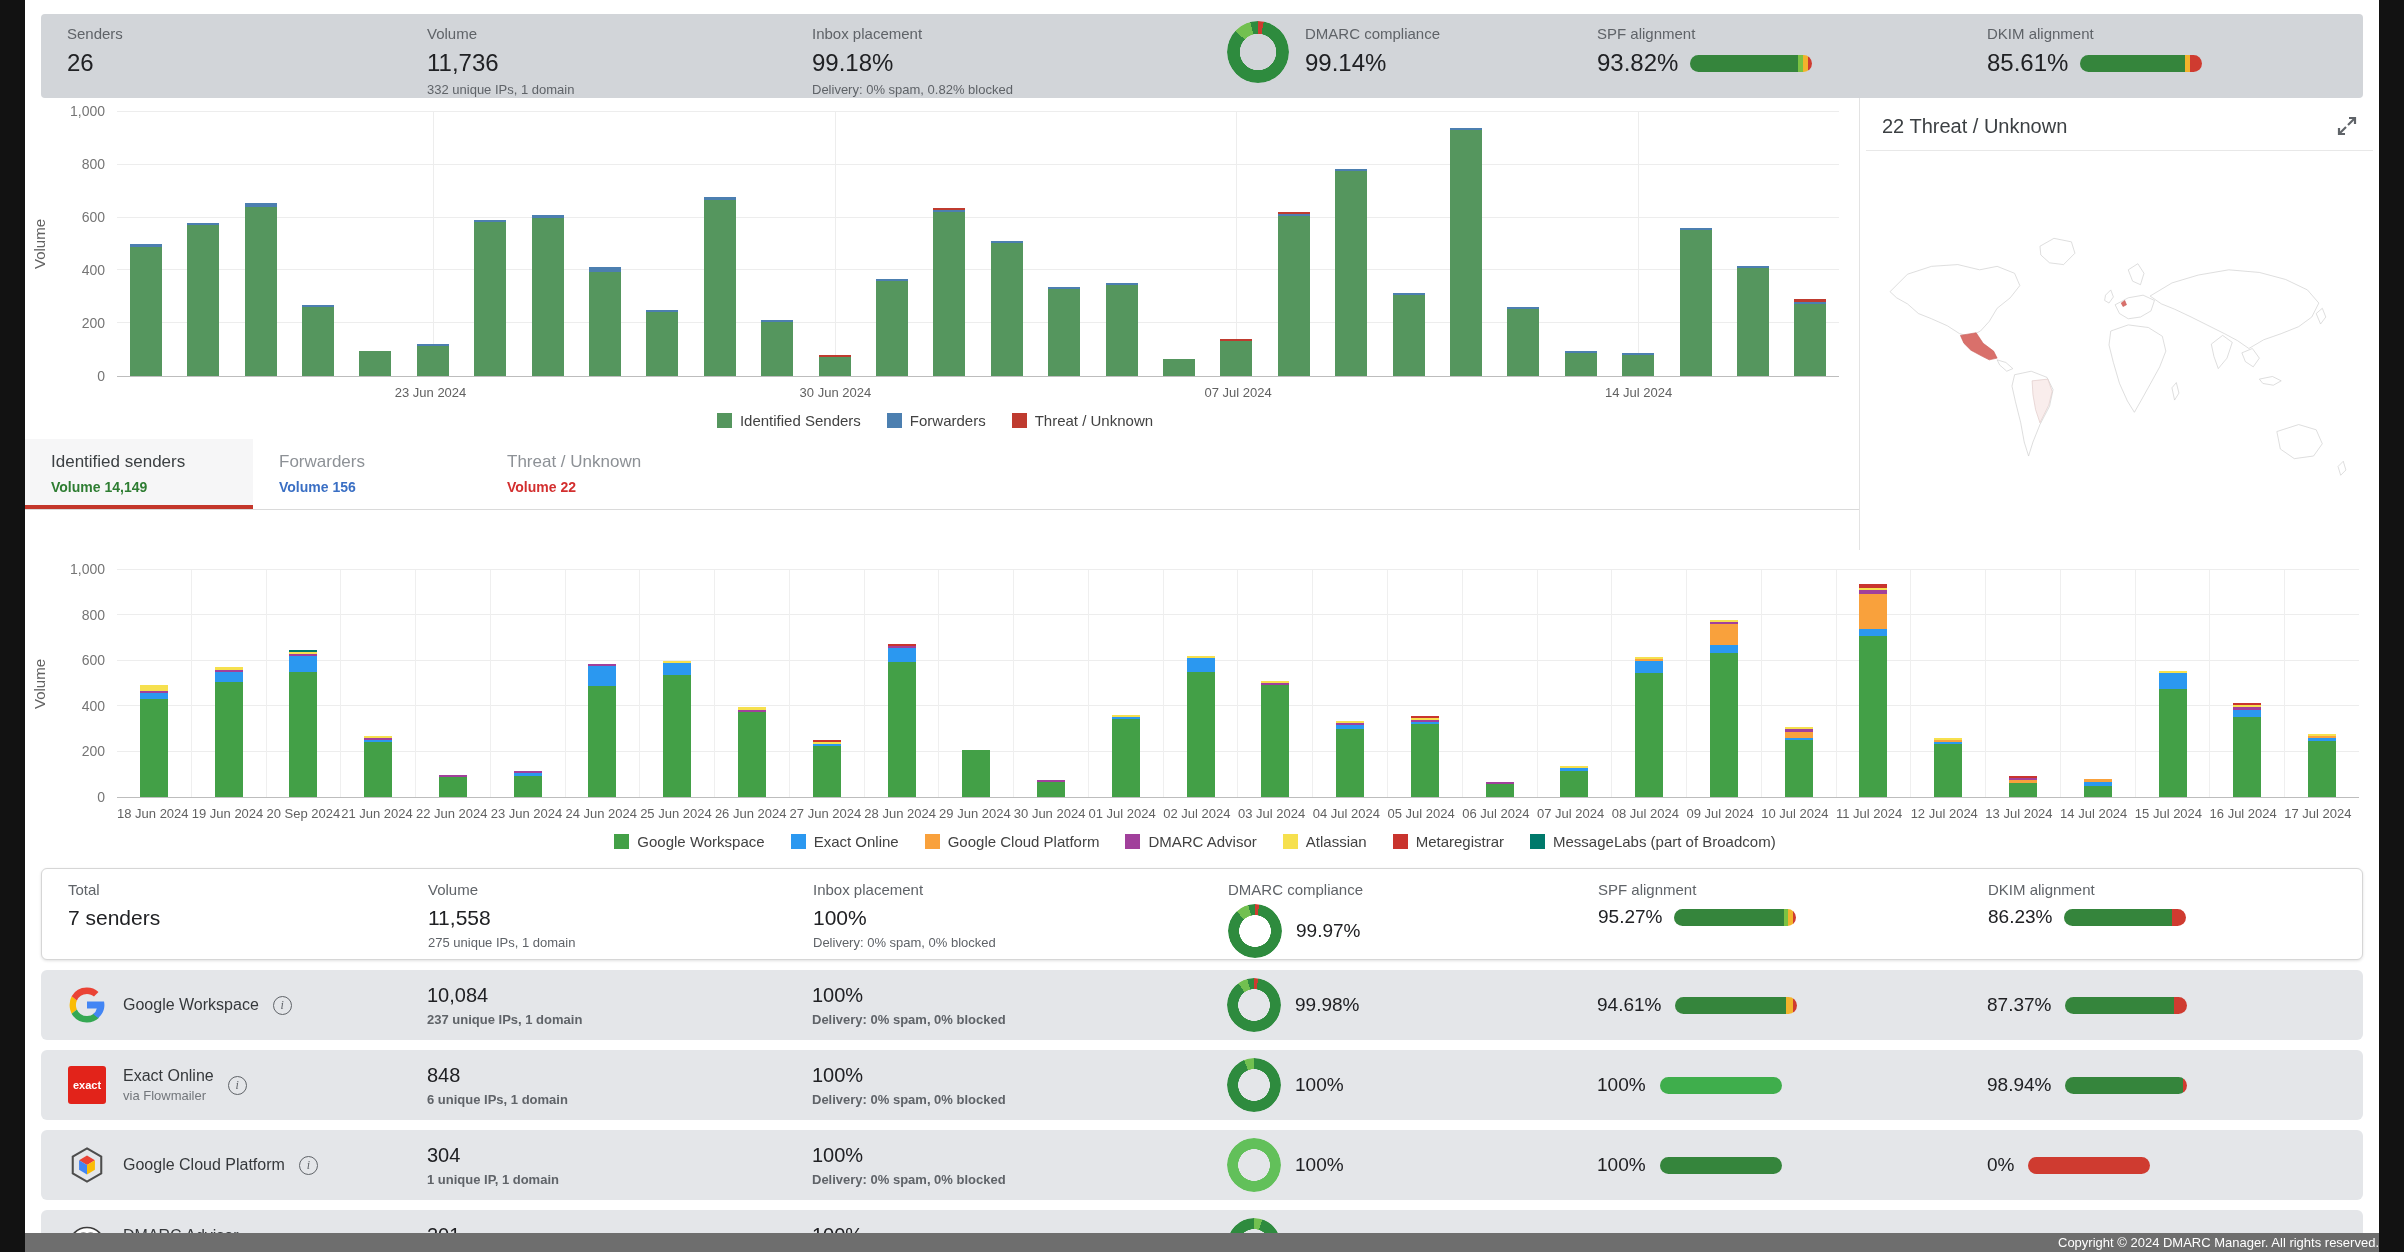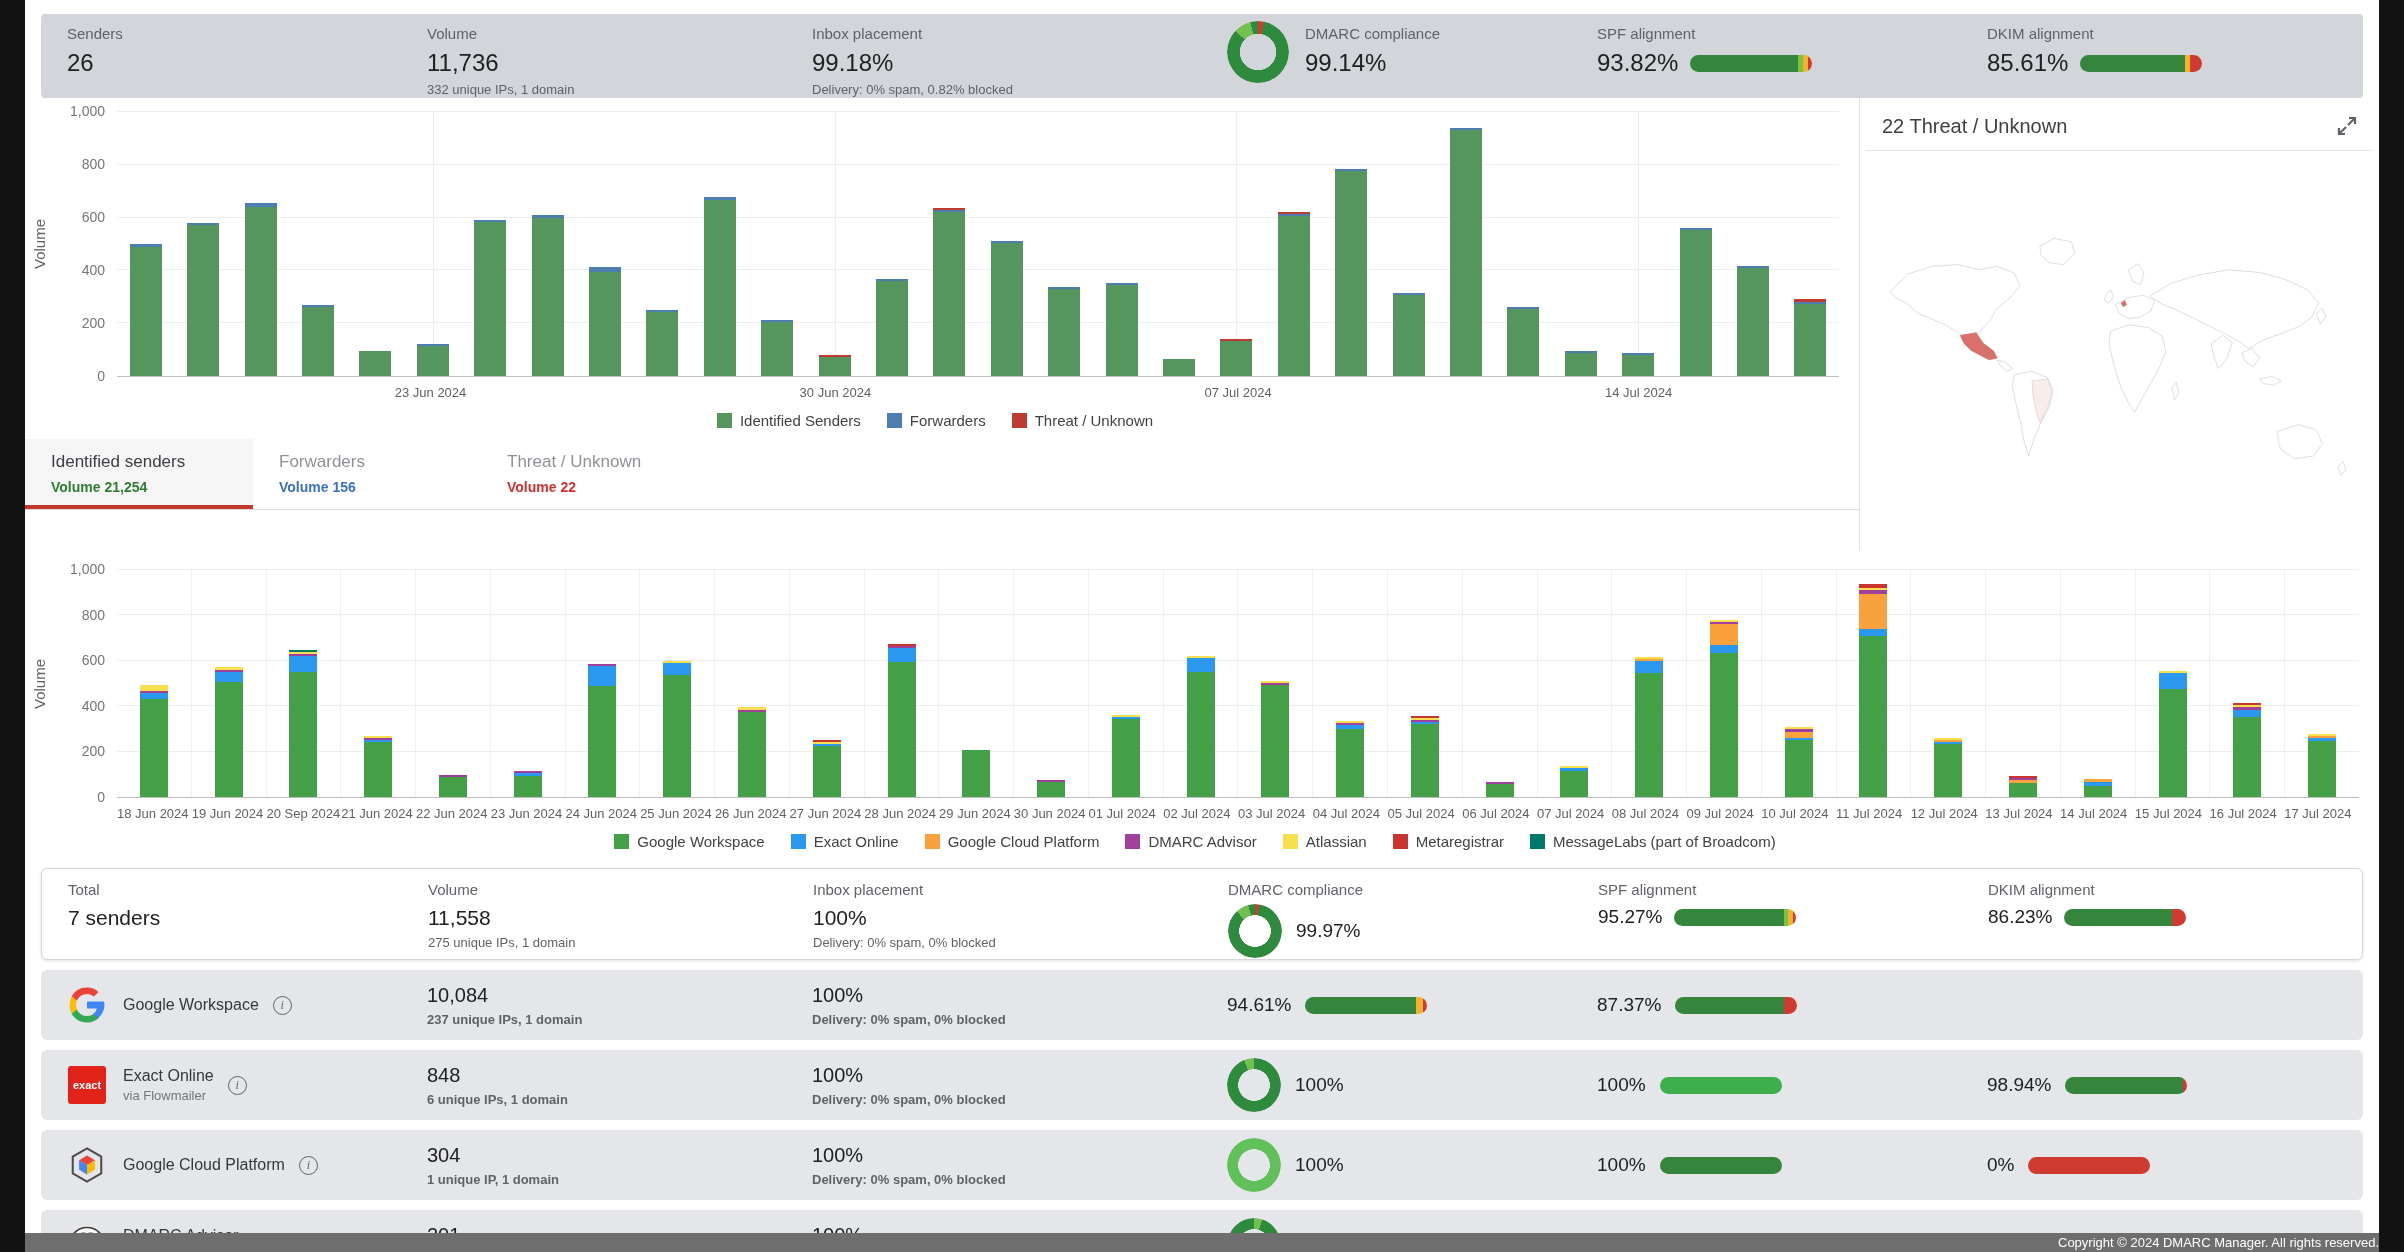--- a/index.html
+++ b/index.html
@@ -402,21 +402,21 @@
             </div>
             <div class="lgi">
               <span class="sw" style="background: rgb(191, 59, 47);"></span>
               <span>Threat / Unknown</span>
             </div>
           </div>
       </div>
       <div class="tabs">
           <div class="tab active">
             <div class="tlabel">Identified senders</div>
-            <div class="tvol" style="color: rgb(46, 125, 50);">Volume 21,254</div>
+            <div class="tvol" style="color: rgb(46, 125, 50);">Volume 14,149</div>
           </div>
           <div class="tab">
             <div class="tlabel">Forwarders</div>
             <div class="tvol" style="color: rgb(58, 111, 196);">Volume 156</div>
           </div>
           <div class="tab">
             <div class="tlabel">Threat / Unknown</div>
             <div class="tvol" style="color: rgb(211, 47, 47);">Volume 22</div>
           </div>
         </div>
@@ -833,20 +833,24 @@
             <span class="info">i</span>
           </div>
           <div class="cell">
             <div class="rval">10,084</div>
             <div class="rsub">237 unique IPs, 1 domain</div>
           </div>
           <div class="cell">
             <div class="rval">100%</div>
             <div class="rsub">Delivery: 0% spam, 0% blocked</div>
           </div>
+          <div class="cell dcell">
+            <div class="donut sm" style="background: conic-gradient(rgb(207, 59, 48) 0%, rgb(207, 59, 48) 2.5%, rgb(46, 139, 62) 2.5%, rgb(46, 139, 62) 90%, rgb(114, 192, 80) 90%, rgb(114, 192, 80) 96%, rgb(46, 139, 62) 96%, rgb(46, 139, 62) 100%);"></div>
+            <div class="rpct">99.98%</div>
+          </div>
           <div class="cell pcell">
             <div class="rpct">94.61%</div>
             <div class="pill">
               <span class="pseg" style="width: 91%; background: rgb(53, 133, 60);"></span>
               <span class="pseg" style="width: 5%; background: rgb(242, 179, 44);"></span>
               <span class="pseg" style="width: 4%; background: rgb(207, 59, 48);"></span>
             </div>
           </div>
           <div class="cell pcell">
             <div class="rpct">87.37%</div>

